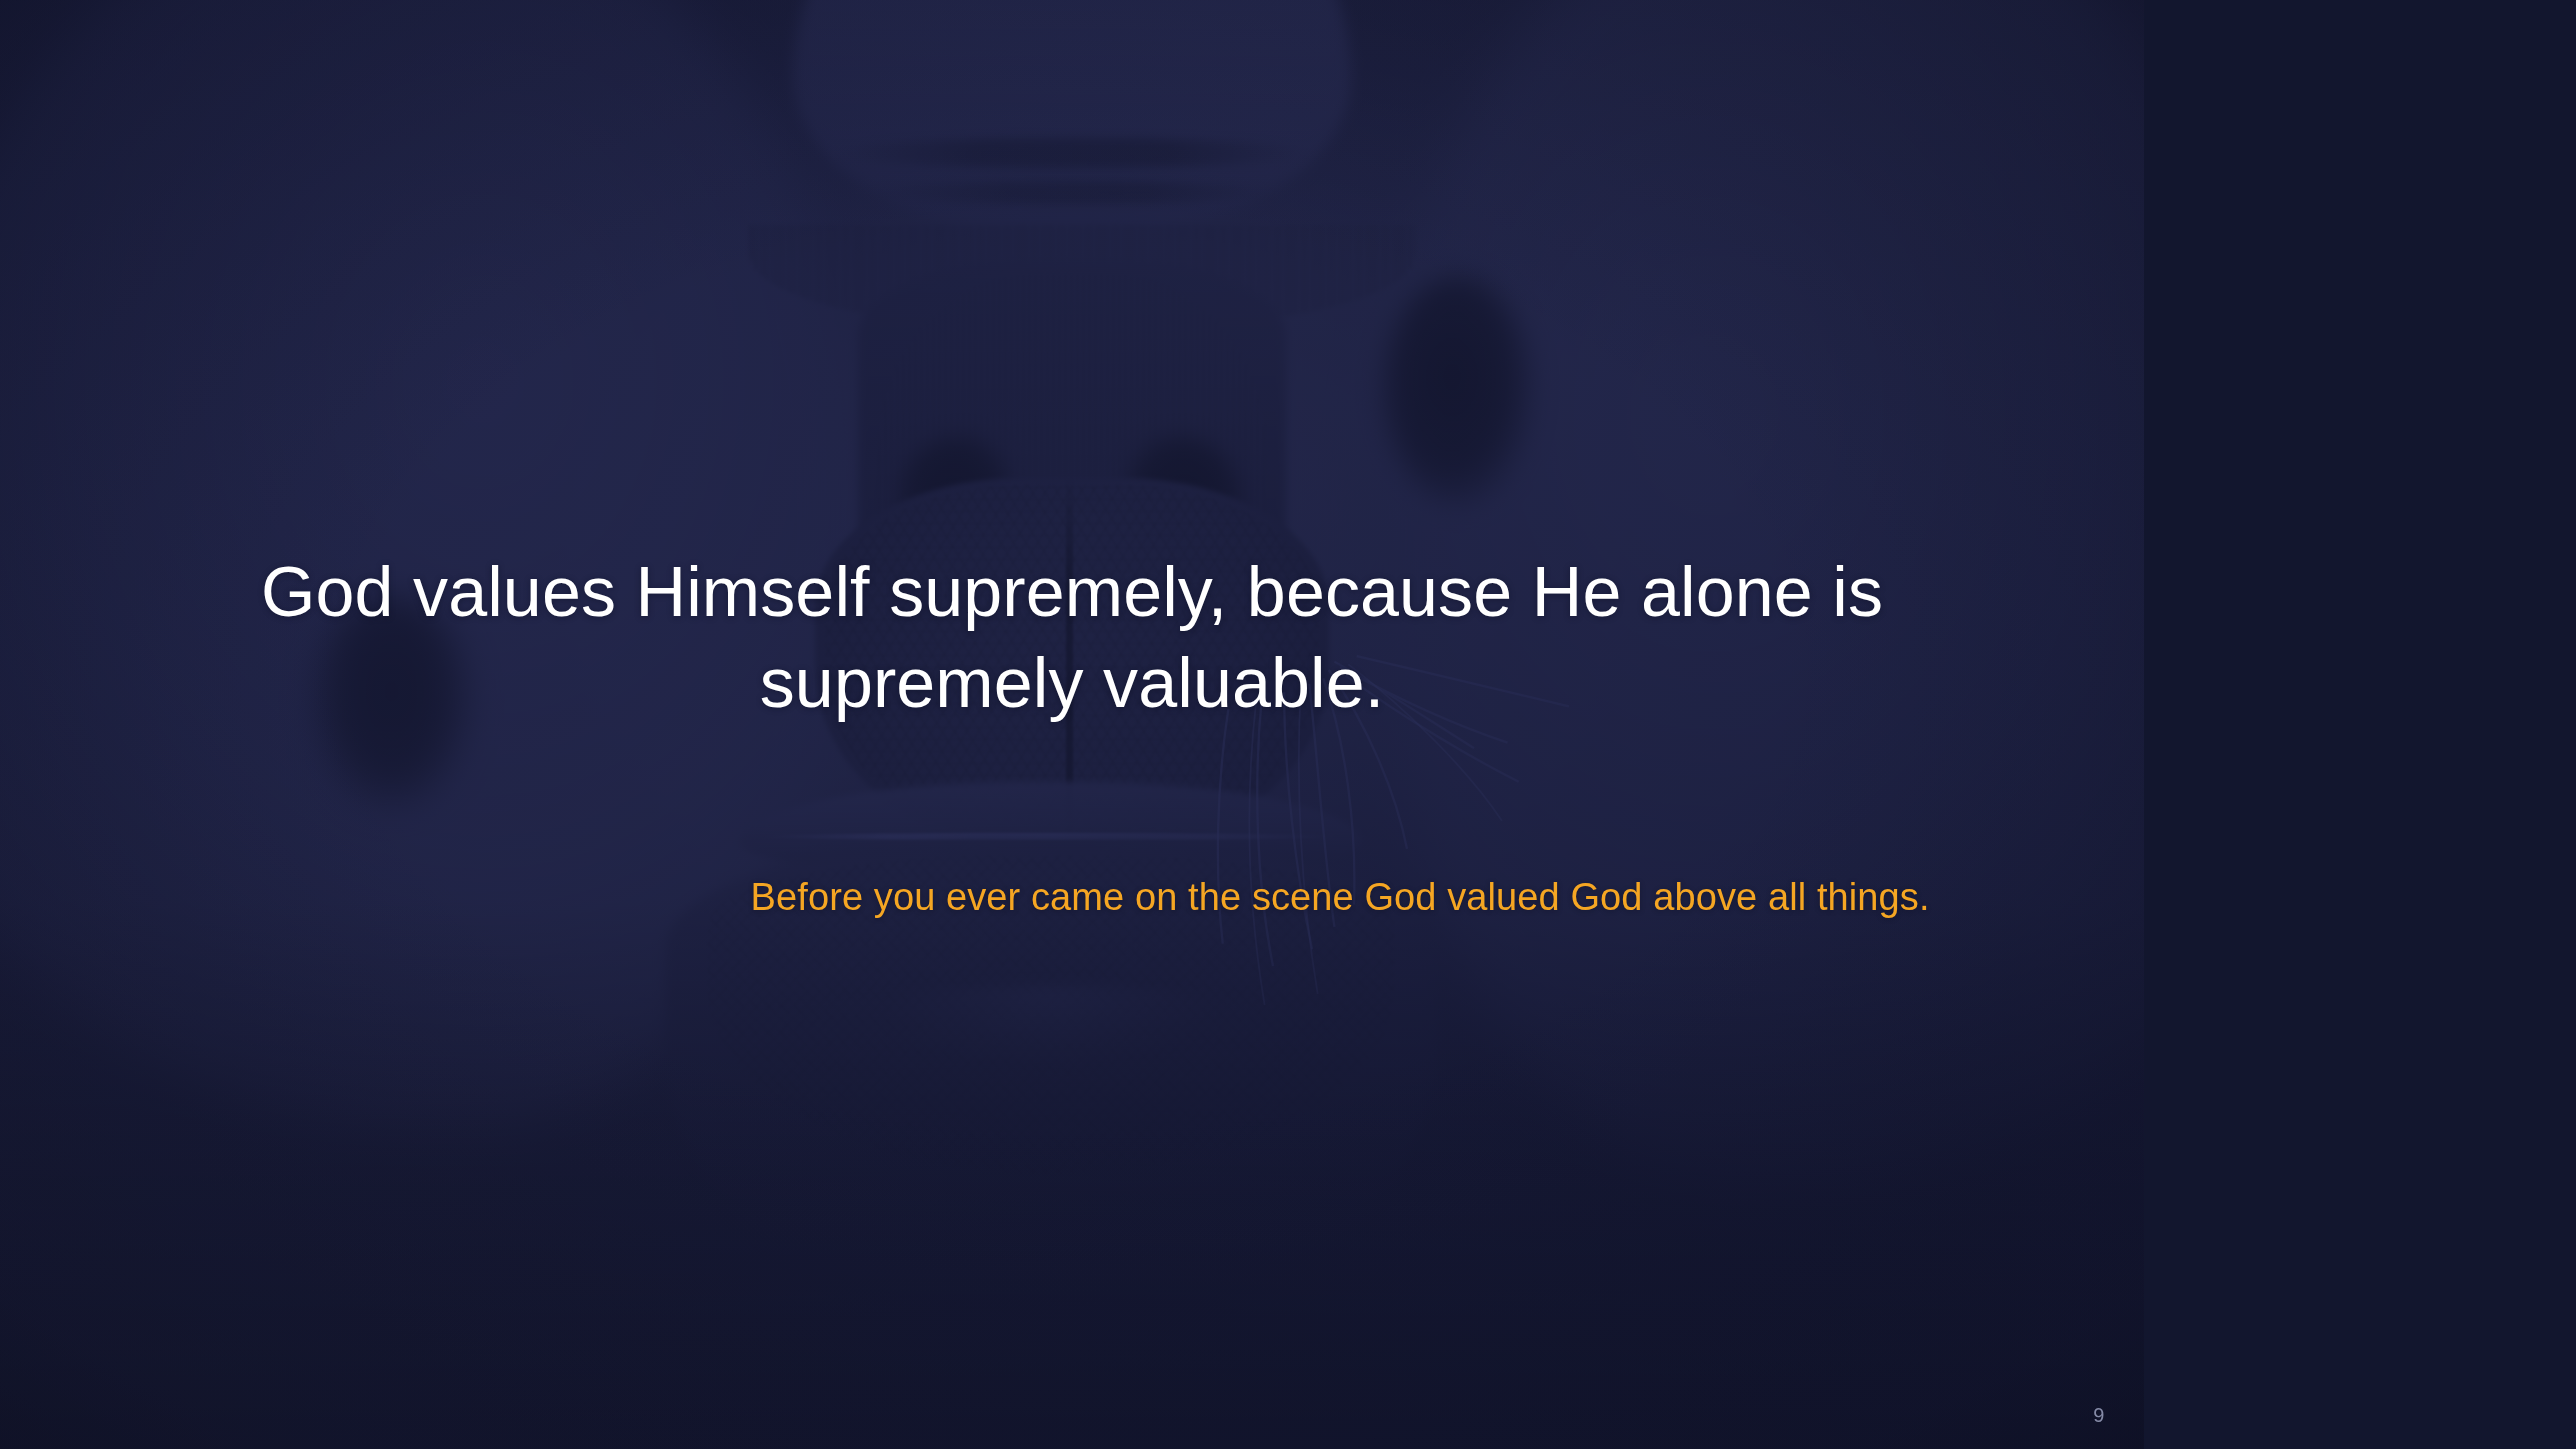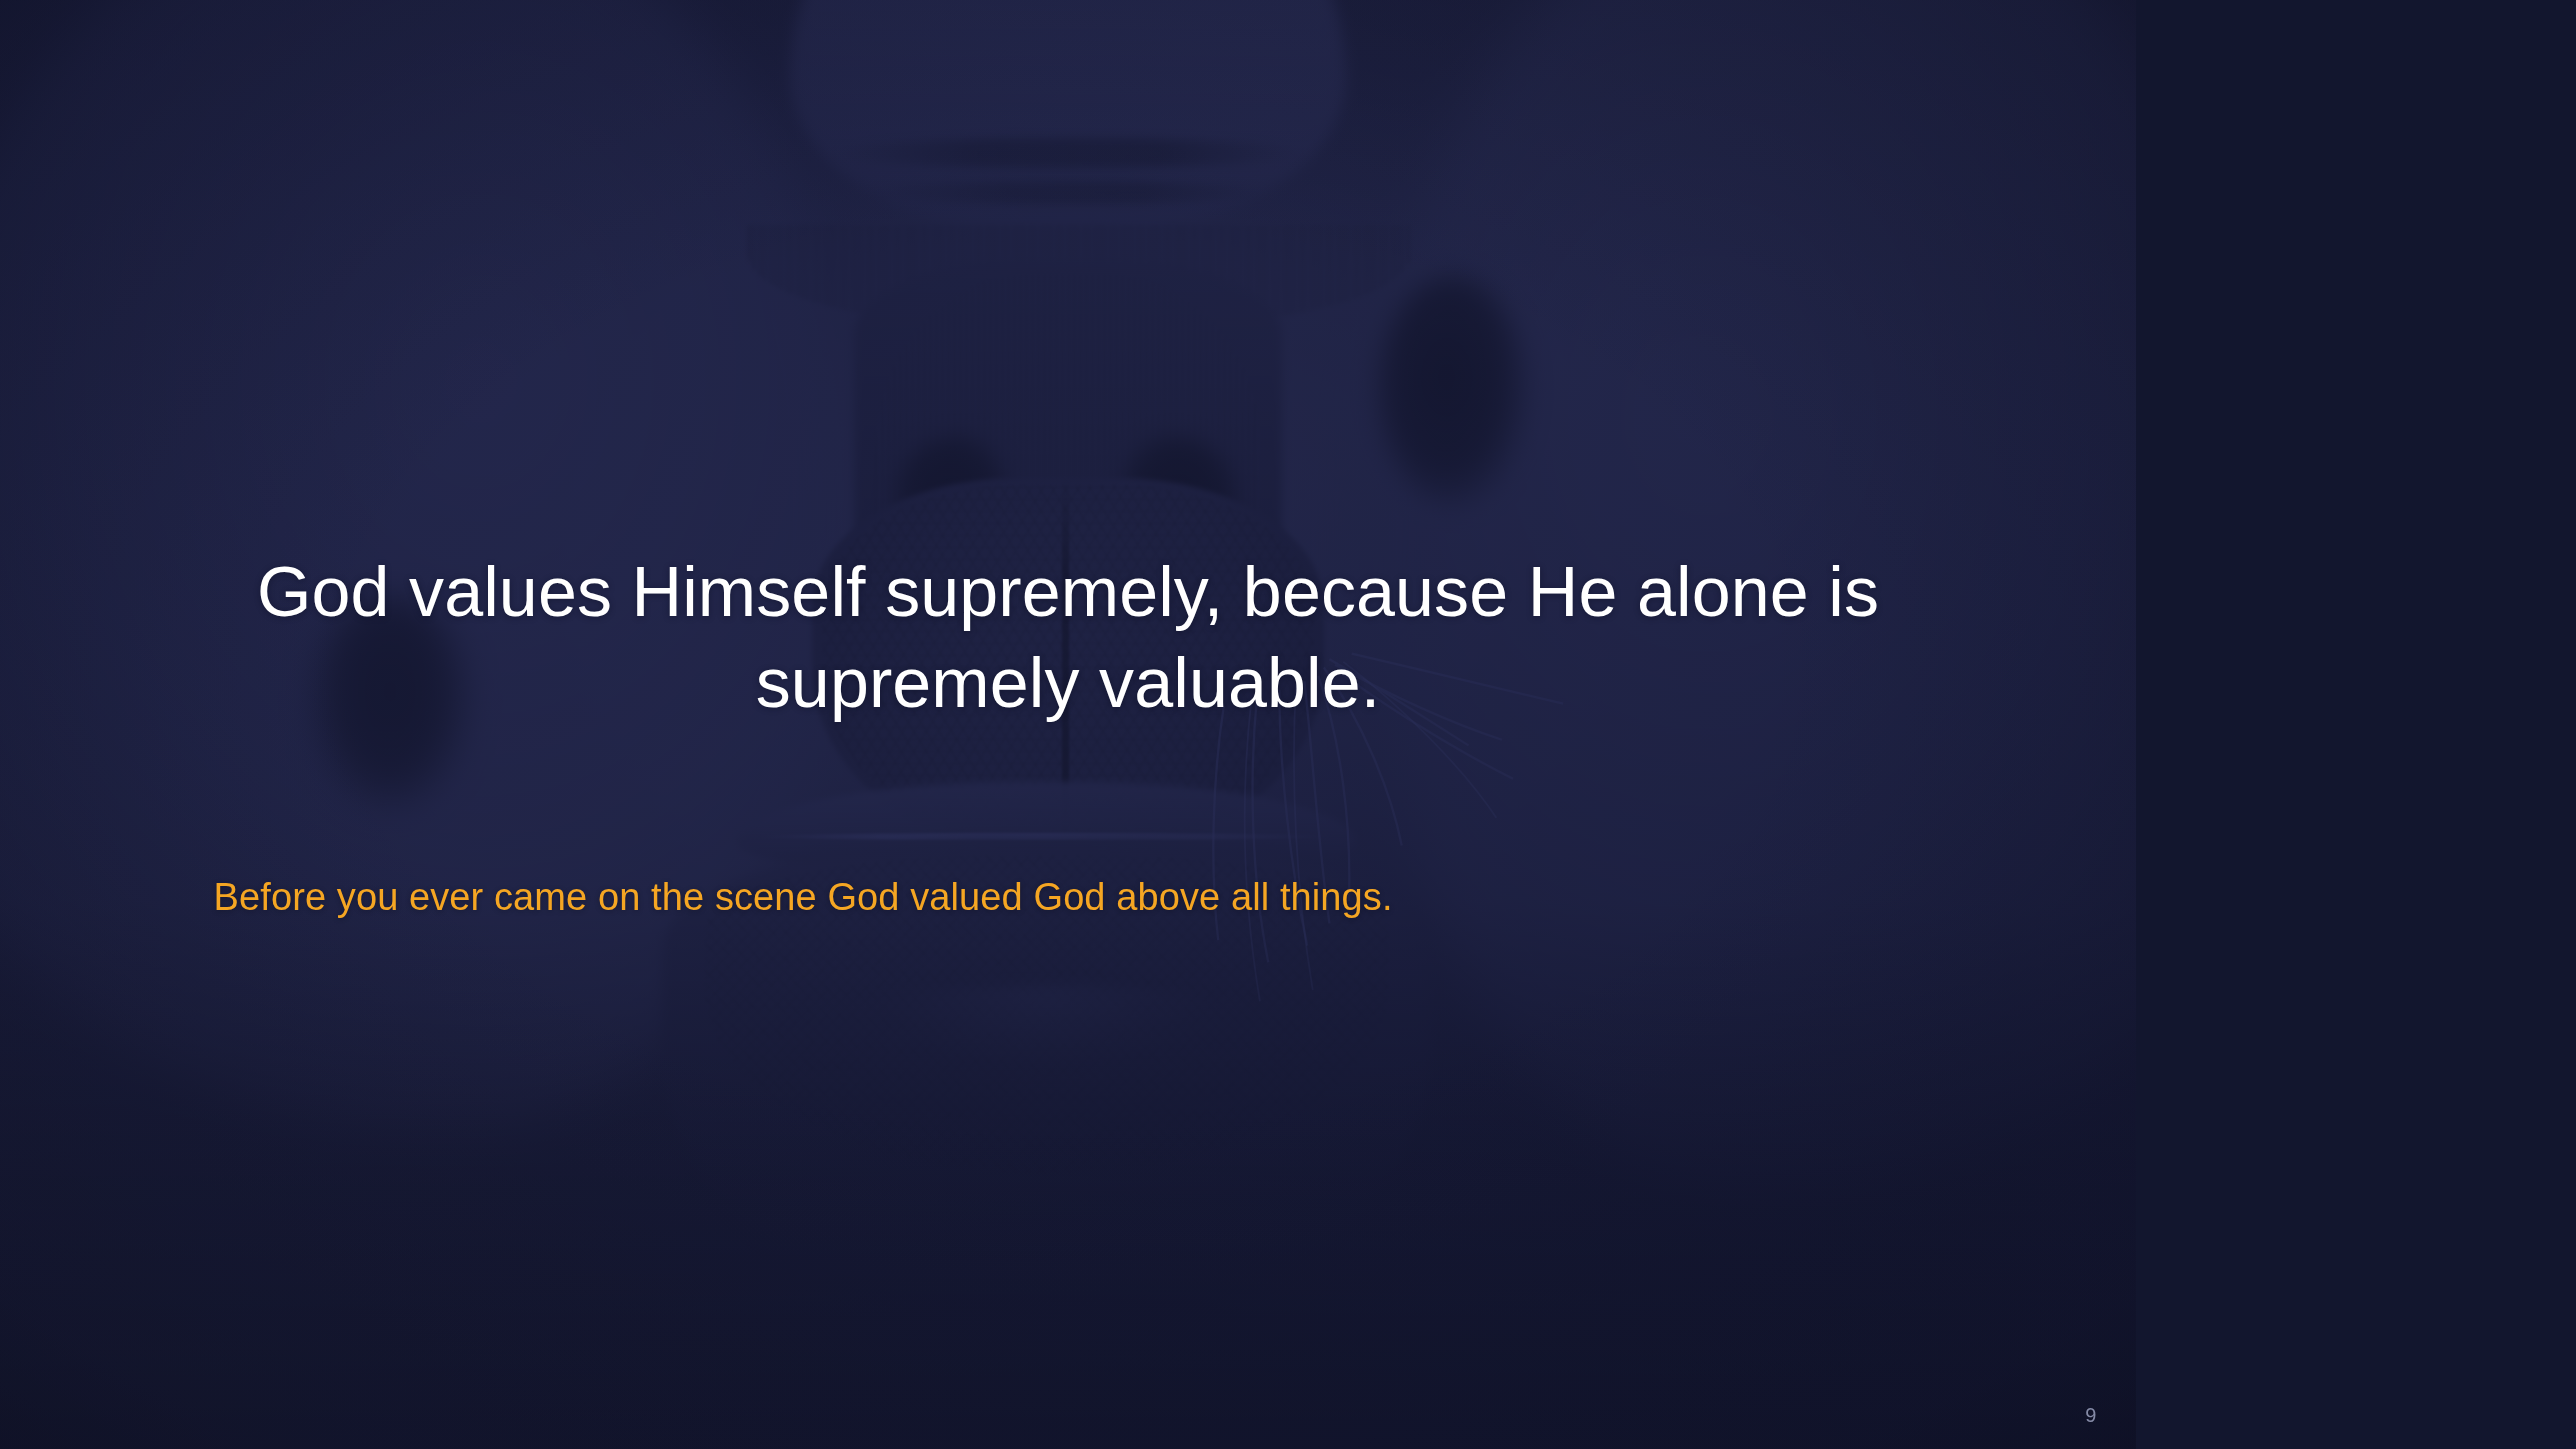--- a/index.html
+++ b/index.html
@@ -11,20 +11,21 @@
   body {
     font-family: "Liberation Sans", "DejaVu Sans", sans-serif;
   }
 
   .slide {
     position: relative;
     width: 2136px;
     height: 1449px;
     overflow: hidden;
     background: #14532d;
+    padding-left: 8px;
   }
 
   
   .photo {
     position: absolute;
     inset: 0;
     overflow: hidden;
     
     background:
       radial-gradient(ellipse 58% 46% at 50% 34%, #8d8f97 0%, #7a7c86 38%, #5e606d 68%, #4a4c58 100%),
@@ -326,21 +327,21 @@
     font-weight: 400;
     letter-spacing: 0.1px;
     text-shadow: 0 1.3px 6.7px rgba(10,12,30,.42);
   }
 
   .subtitle {
     position: absolute;
     left: 10%;
     top: 57.6%;
     width: 80%;
-    text-align: left;
+    text-align: right;
     color: #f5a623;
     font-size: 38px;
     line-height: 1.3;
     font-weight: 400;
     letter-spacing: 0.1px;
     text-shadow: 0 1.3px 5.4px rgba(10,12,30,.38);
   }
 
   .page-number {
     position: absolute;

